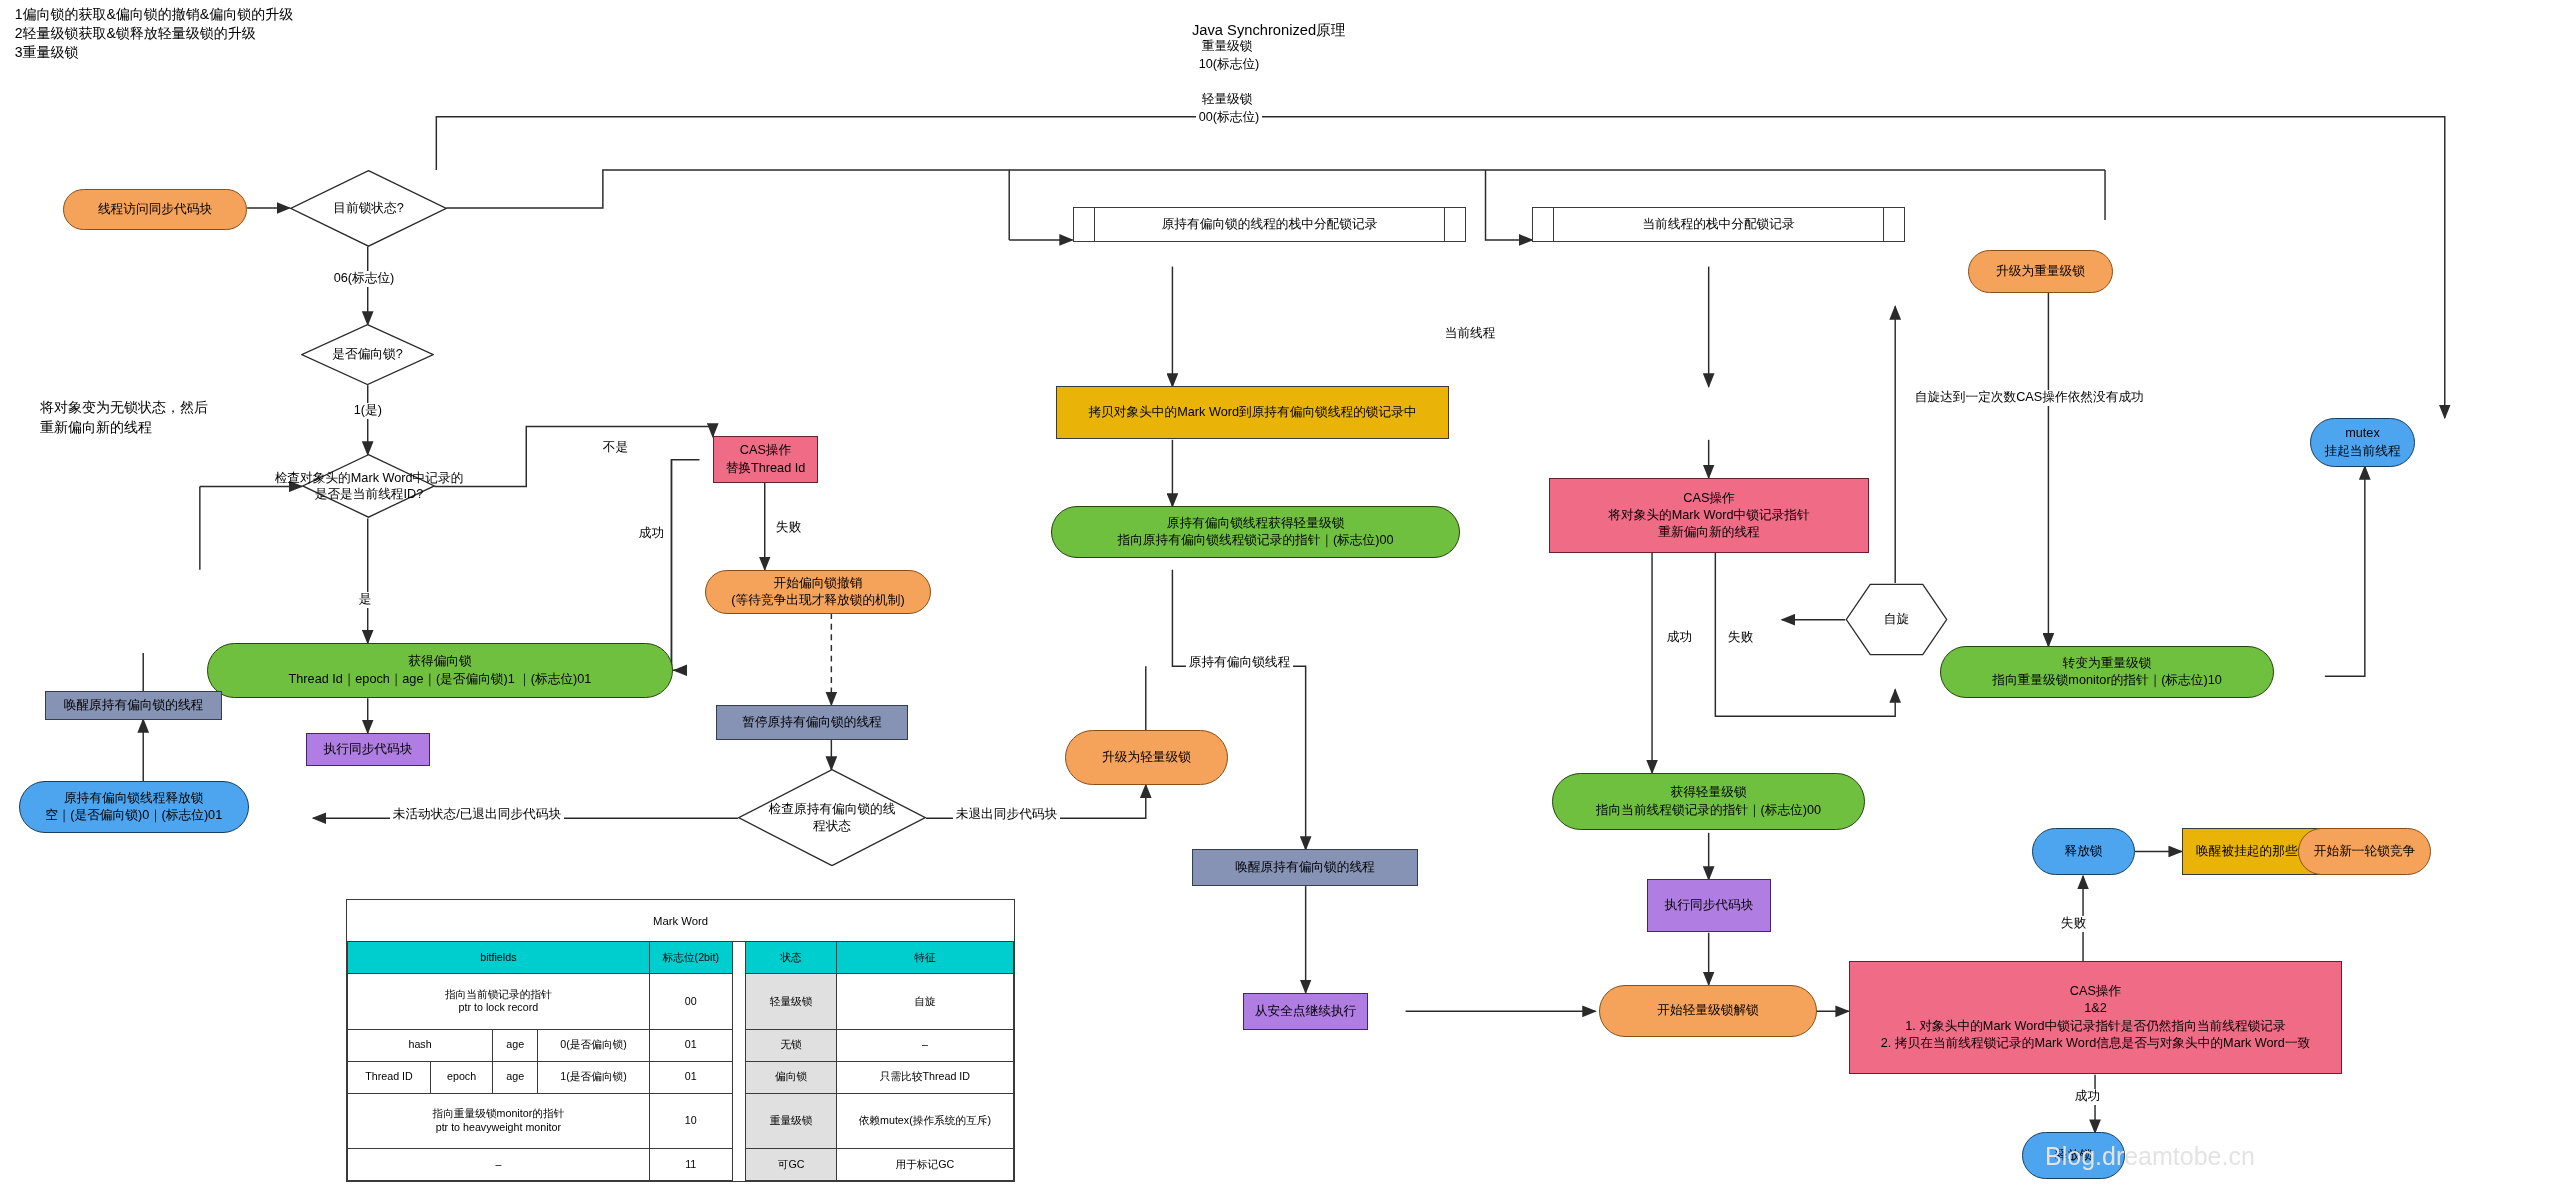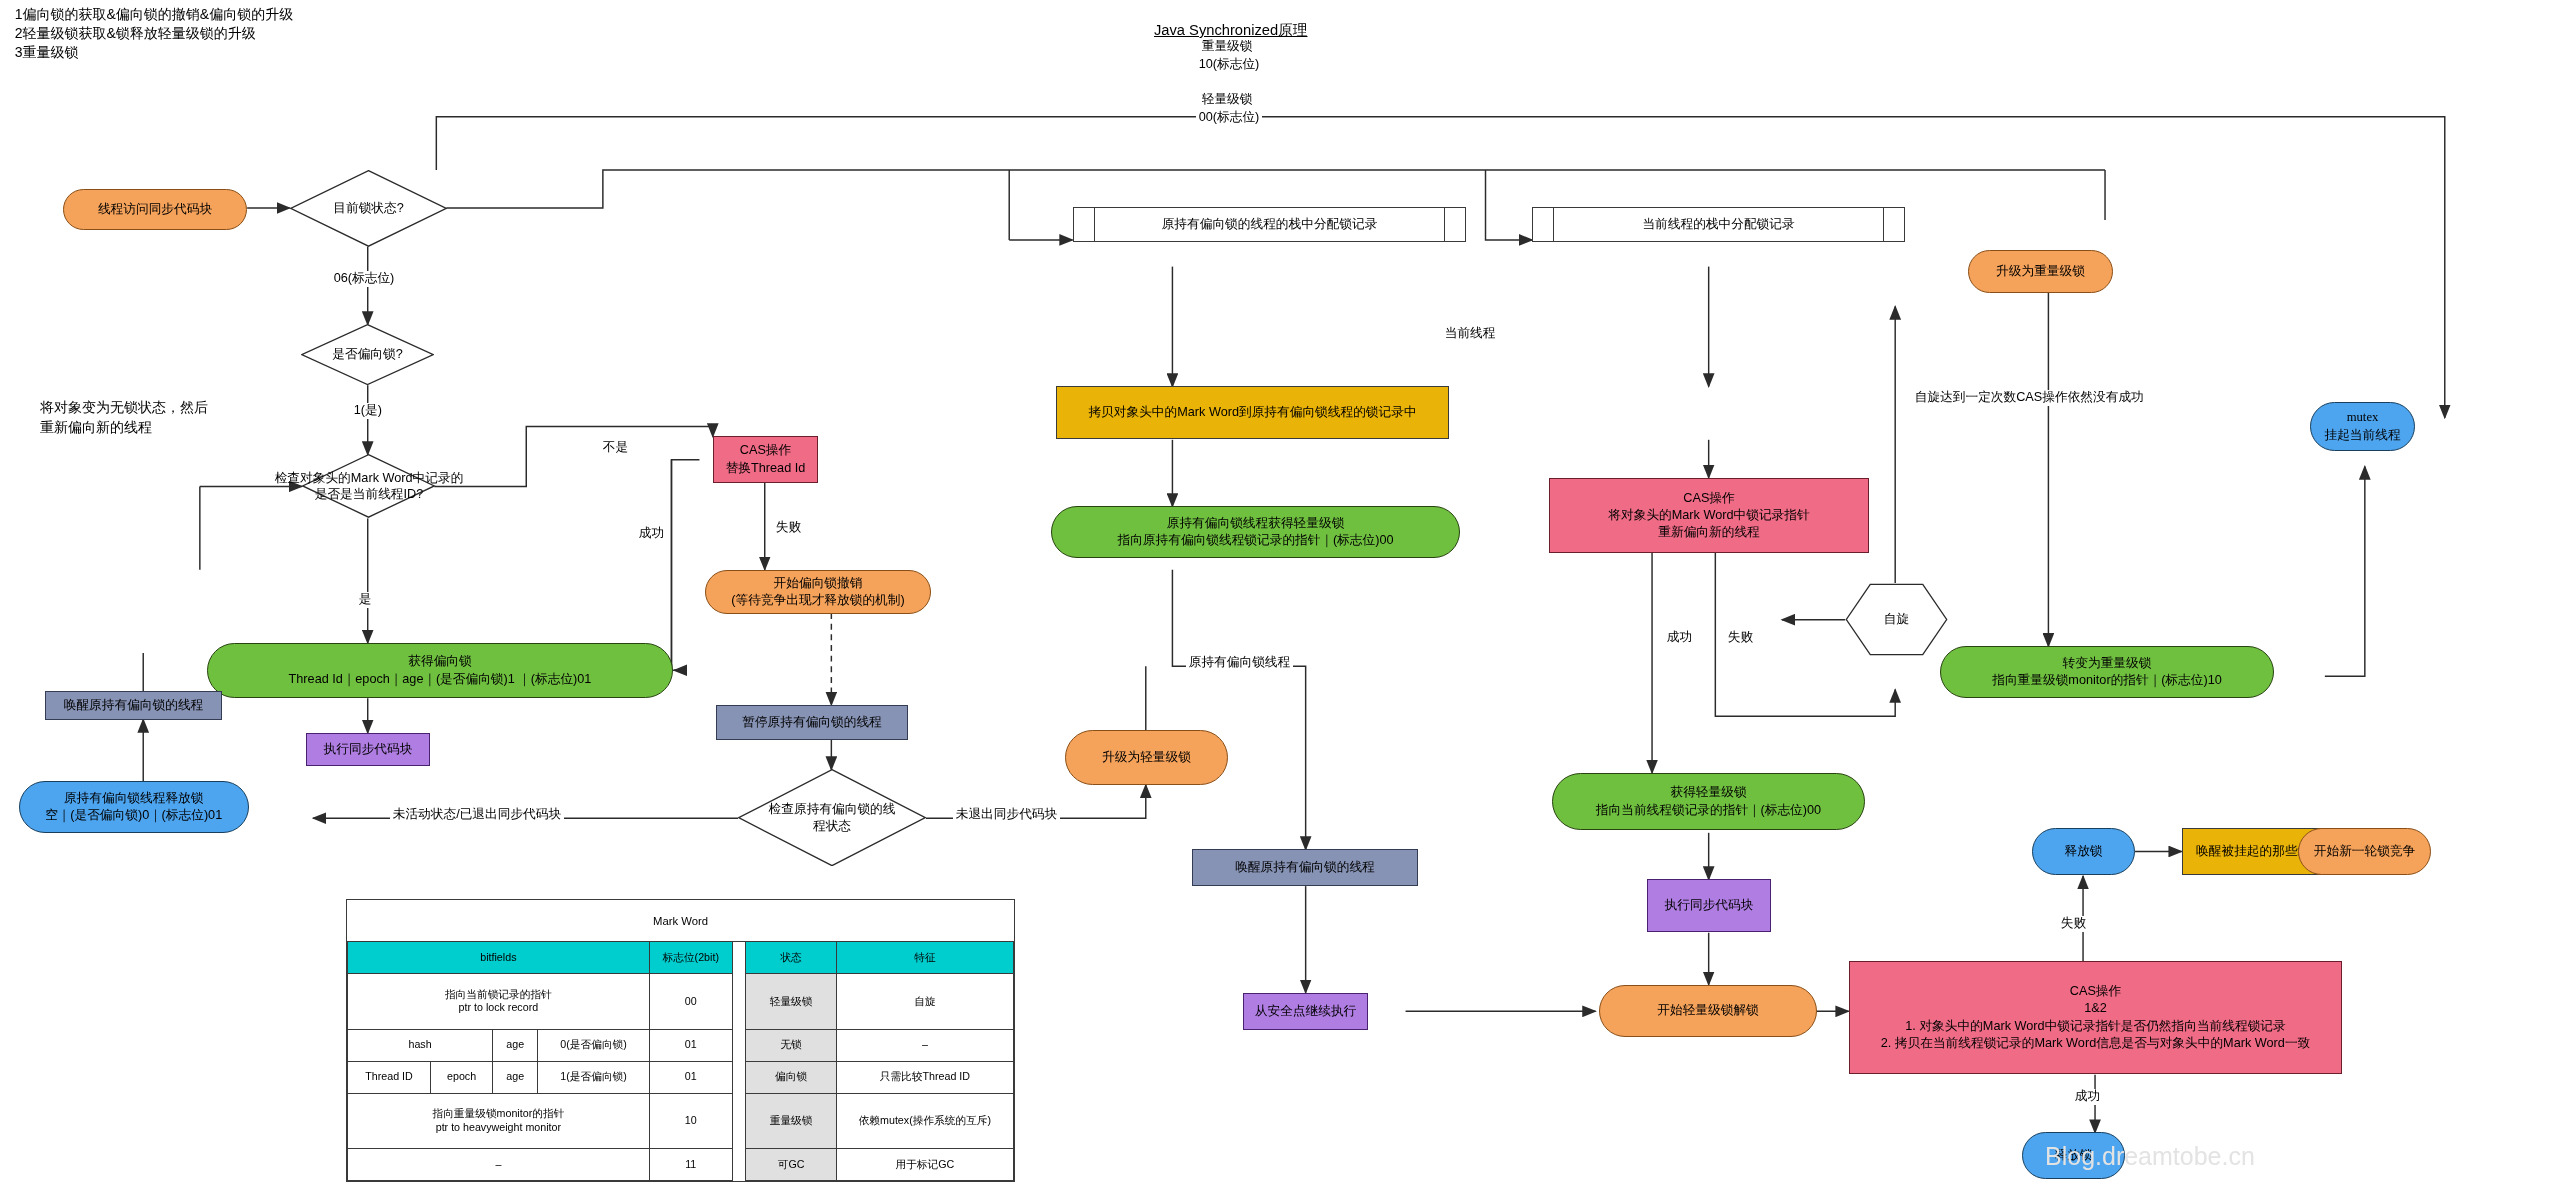--- a/index.html
+++ b/index.html
@@ -63,21 +63,21 @@
   svg.wires{position:absolute;left:0;top:0;width:2576px;height:1204px;pointer-events:none;}
 </style>
 </head>
 <body>
 
 <div id="canvas">
 
   <div class="hdr" style="left:14.7px;top:6.7px;">1偏向锁的获取&amp;偏向锁的撤销&amp;偏向锁的升级</div>
   <div class="hdr" style="left:14.7px;top:26px;">2轻量级锁获取&amp;锁释放轻量级锁的升级</div>
   <div class="hdr" style="left:14.7px;top:45px;">3重量级锁</div>
-  <div class="title" style="left:1154px;top:21px;text-decoration:underline;">Java Synchronized原理</div>
+  <div class="title" style="left:1192px;top:21px;">Java Synchronized原理</div>
 
   <div class="hdr" style="left:40px;top:400px;">将对象变为无锁状态，然后</div>
   <div class="hdr" style="left:40px;top:420px;">重新偏向新的线程</div>
 
   <svg class="wires" viewBox="0 0 3867 1807">
     <defs>
       <marker id="ah" markerWidth="10" markerHeight="8" refX="9" refY="4" orient="auto">
         <path d="M0,0 L10,4 L0,8 z" fill="#2b2b2b"></path>
       </marker>
     </defs>
@@ -358,21 +358,21 @@
   </div>
 
   <div class="node n-term c-orange" style="left:2298px;top:828px;width:133px;height:47px;">
     <span class="ln">开始新一轮锁竞争</span>
   </div>
 
   <div class="node n-term c-orange" style="left:1968px;top:250px;width:145px;height:43px;">
     <span class="ln">升级为重量级锁</span>
   </div>
 
-  <div class="node n-term c-blue" style="left:2310px;top:402px;width:105px;height:49px;font-family:Liberation Serif, serif;">
+  <div class="node n-term c-blue" style="left:2310px;top:418px;width:105px;height:49px;">
     <span class="ln">mutex</span>
     <span class="ln">挂起当前线程</span>
   </div>
 
   <div class="node n-term c-green" style="left:1940px;top:646px;width:334px;height:52px;">
     <span class="ln">转变为重量级锁</span>
     <span class="ln">指向重量级锁monitor的指针｜(标志位)10</span>
   </div>
 
   <div class="mw" style="left:346px;top:899px;width:669px;height:283px;">

